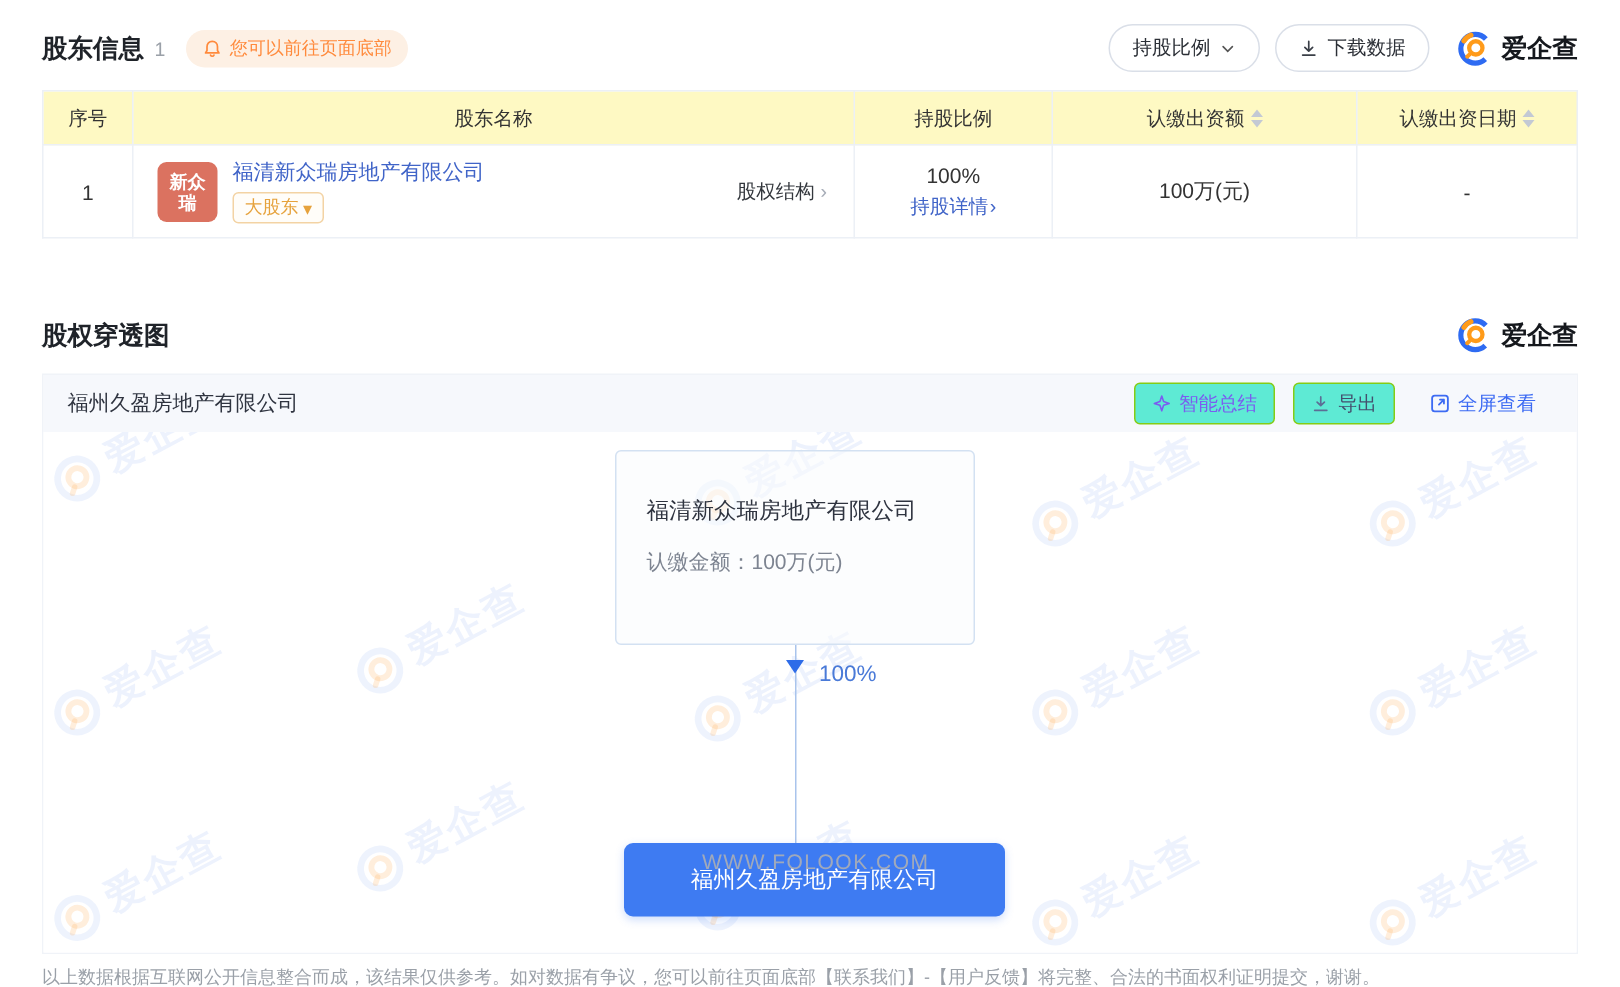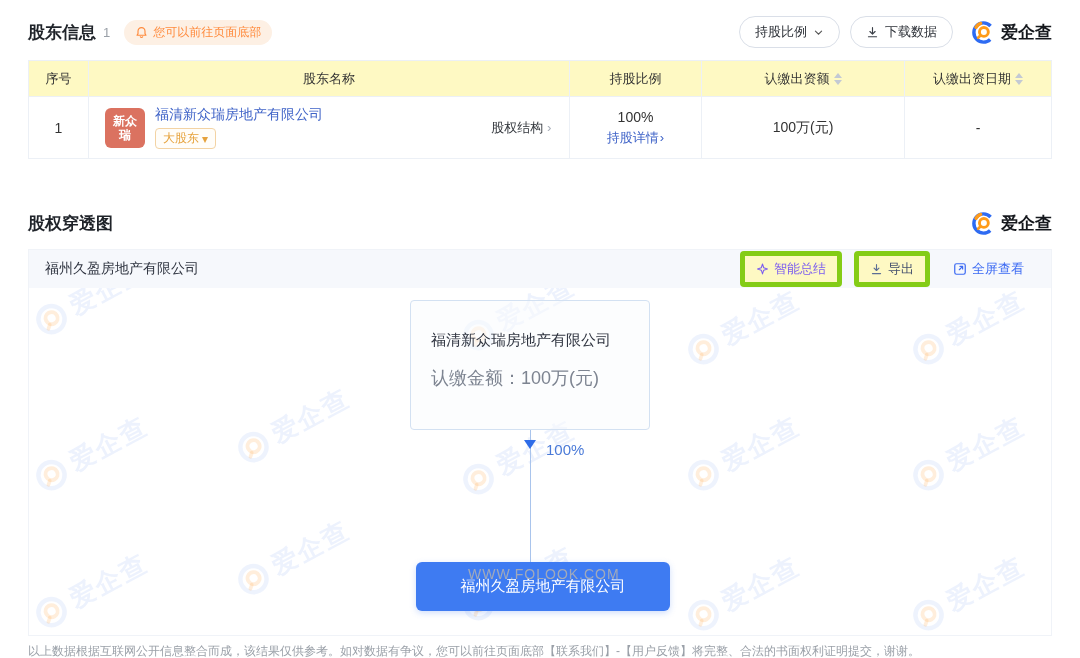--- a/index.html
+++ b/index.html
@@ -51,36 +51,36 @@
   .blue-link .arr { margin-left:1px; }
 
   
   .sec2 { margin-top:48px; }
   .panel { margin-top:10px; border:1px solid #f0f3f8; }
   .panel-head { height:38px; background:#f6f8fc; display:flex; align-items:center;
     padding:0 16px; }
   .panel-company { font-size:14px; color:#2f3440; }
   .panel-tools { margin-left:auto; display:flex; align-items:center; gap:12px; }
   .tool-btn { display:inline-flex; align-items:center; gap:5px; font-size:13px;
-    background:#fef9c3; border:5px solid #84cc16; border-radius:4px; padding:4px 11px; cursor:pointer; }
+    background:#5eead4; border:1px solid #84cc16; border-radius:4px; padding:4px 11px; cursor:pointer; }
   .tool-ai { color:#7b5cf0; }
   .tool-export { color:#44506e; }
   .tool-full { border:none; background:transparent; color:#3d6bf3; }
 
   .canvas { position:relative; height:347px; background:#fff; overflow:hidden; }
 
   .wm { position:absolute; display:flex; align-items:center; gap:6px;
     transform:rotate(-28deg); pointer-events:none; z-index:1; }
   .wm span { font-size:26px; font-weight:bold; color:rgba(110,145,235,0.12); letter-spacing:2px; }
 
   .node-parent { position:absolute; left:calc(50% - 130px); top:12px; width:240px; height:130px;
     background:rgba(249,251,254,0.55); border:1px solid #d3e1f2; border-radius:4px;
     padding:30px 20px 0; z-index:2; cursor:pointer; }
   .node-parent .n-name { font-size:15px; color:#2f3440; margin-bottom:16px; }
-  .node-parent .n-amt { font-size:18px; color:#7d8491; }
+  .node-parent .n-amt { font-size:14px; color:#7d8491; }
 
   .edge-line { position:absolute; left:calc(50% - 10px); top:142px; width:1px; height:132px;
     background:#a9c4ec; z-index:2; }
   .edge-arrow { position:absolute; left:calc(50% - 16px); top:152px; width:0; height:0;
     border-left:6px solid transparent; border-right:6px solid transparent;
     border-top:9px solid #2e6ce8; z-index:2; }
   .edge-label { position:absolute; left:calc(50% + 6px); top:153px; font-size:15px;
     color:#4a7ad8; z-index:2; }
 
   .node-child { position:absolute; left:calc(50% - 124px); top:274px; width:254px; height:49px;

